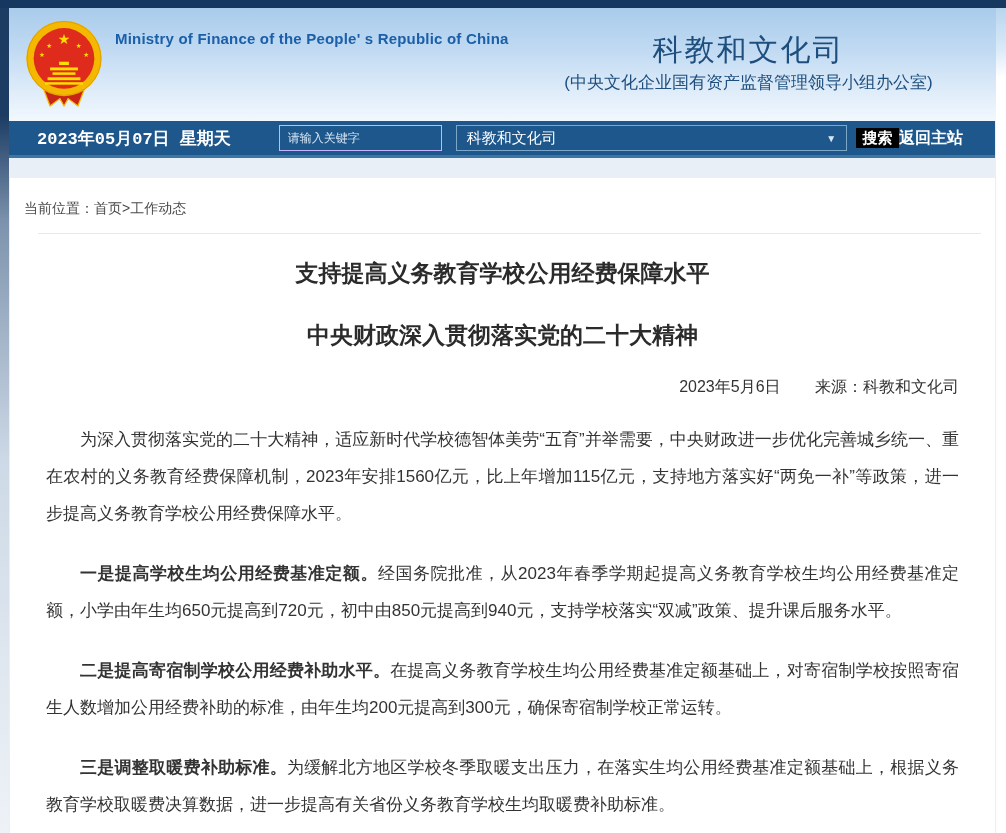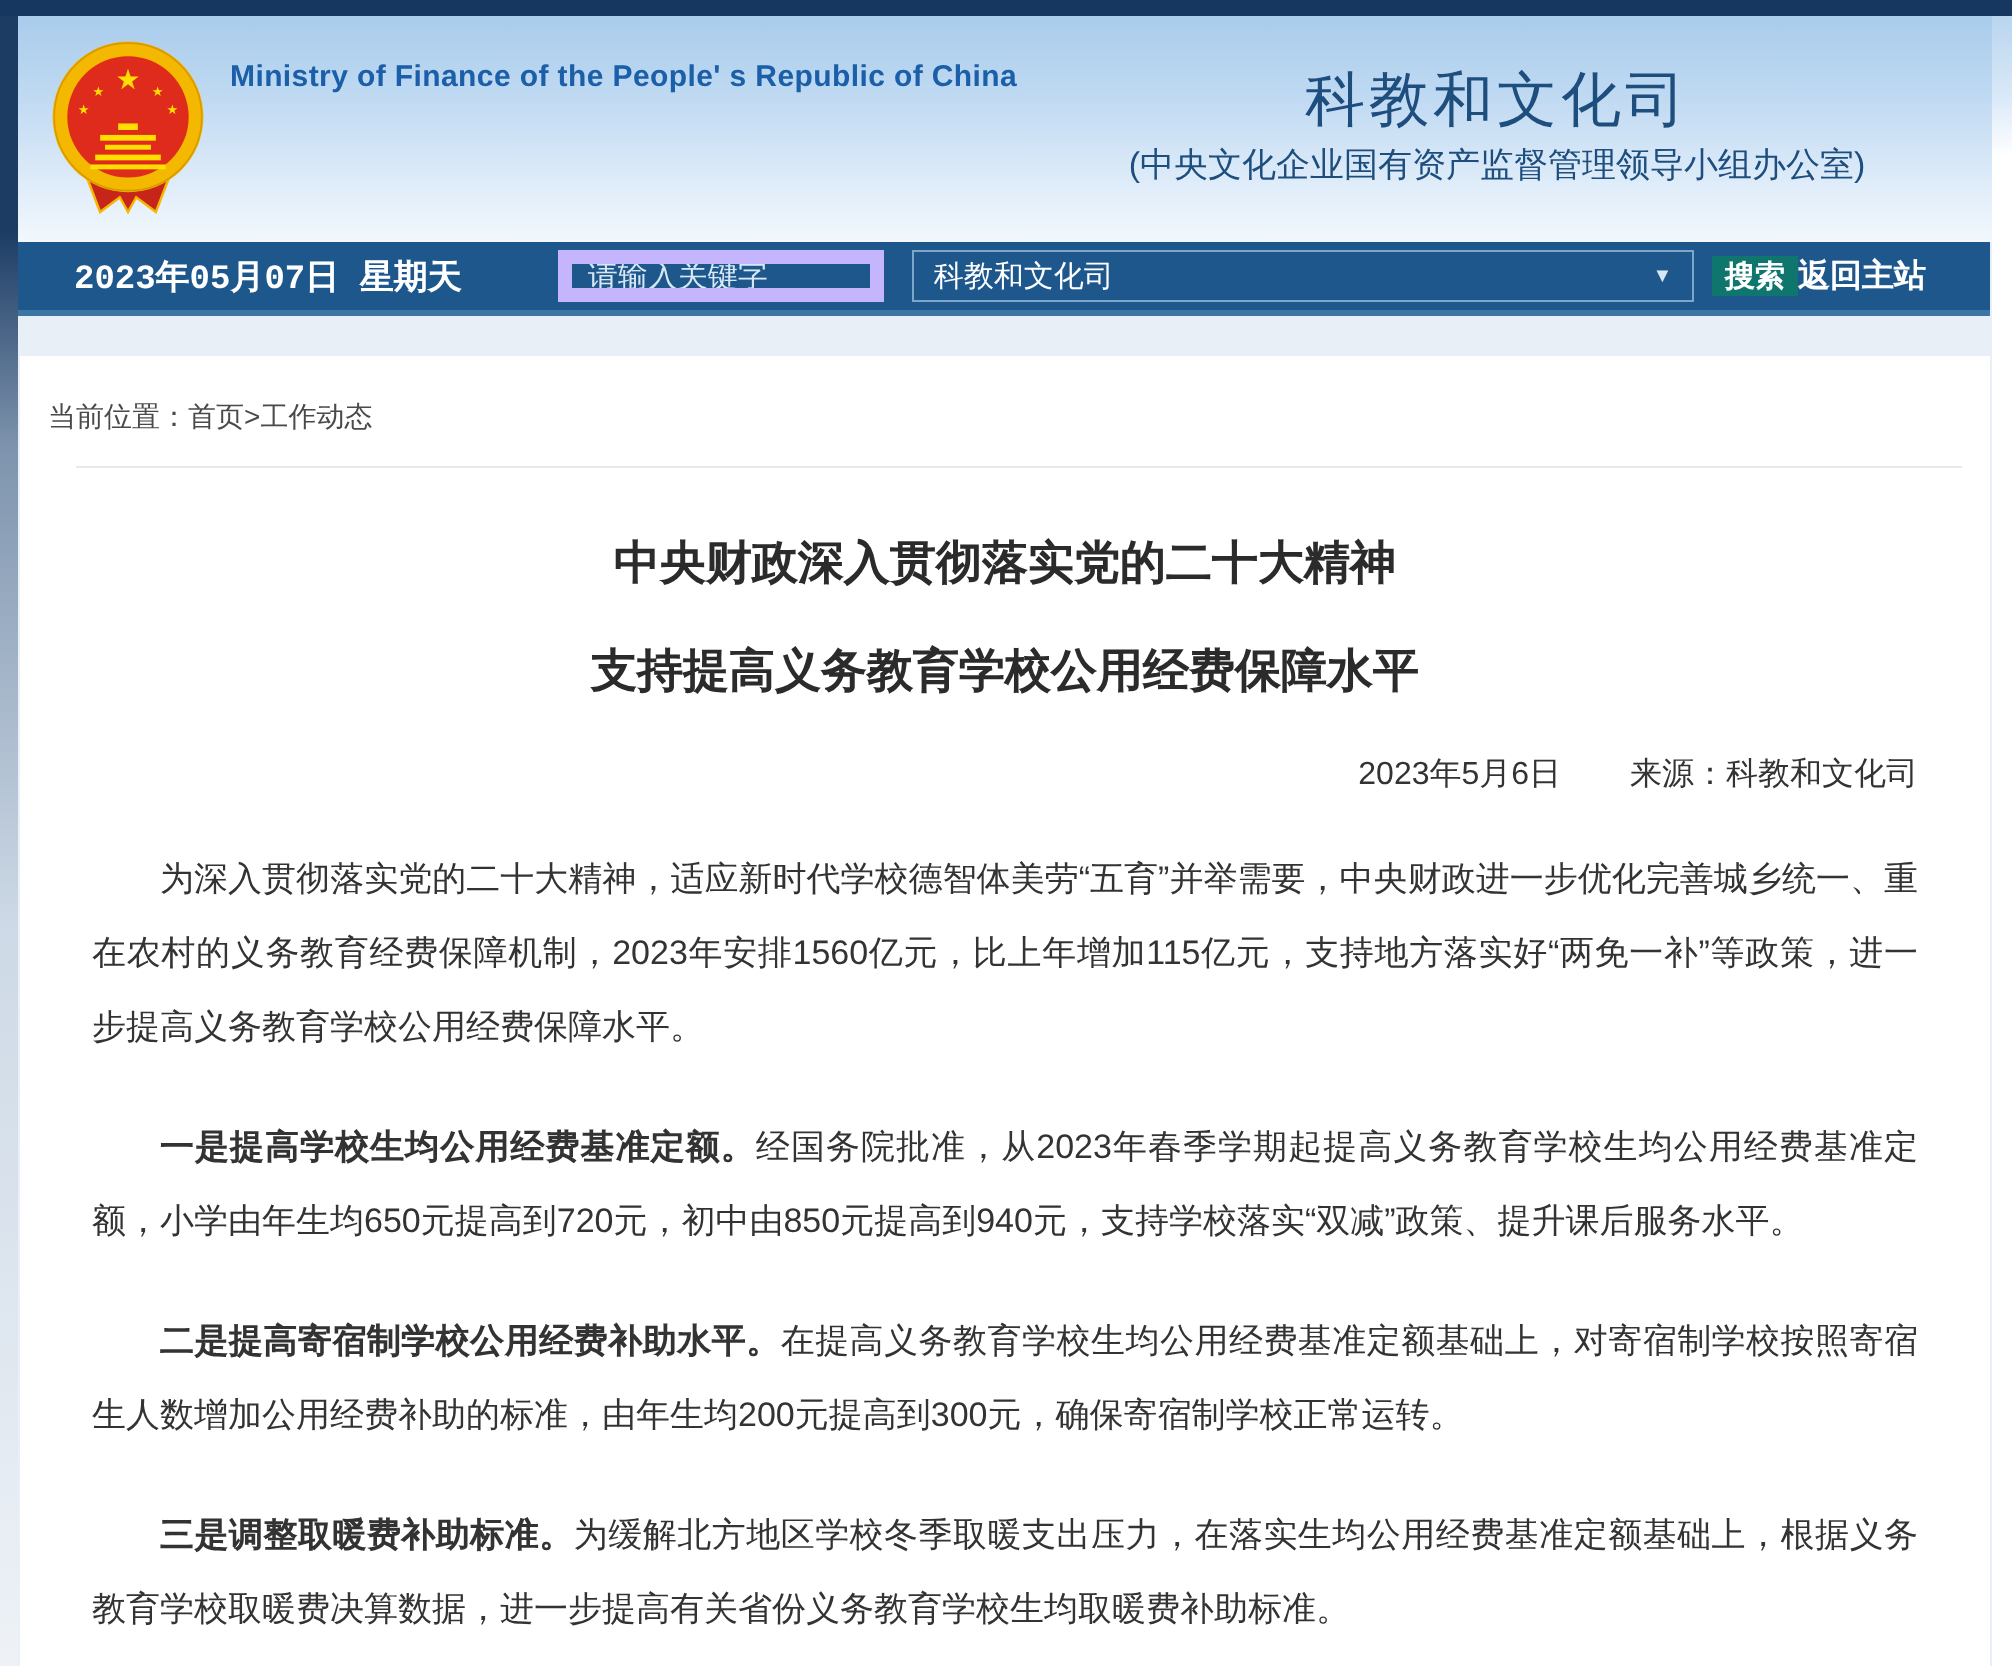--- a/index.html
+++ b/index.html
@@ -32,34 +32,34 @@
   .dept-subtitle { font-size:17px; color:#1d4e7e; white-space:nowrap; }
   
   .navbar {
     position:absolute; left:9px; top:121px; width:986px; height:37px;
     background:#1d578c; border-bottom:3px solid #3c76a5;
     display:flex; align-items:center; padding:0 18px;
   }
   .nav-date { color:#ffffff; font-size:17px; font-weight:bold; margin-left:10px; white-space:nowrap;font-family:Liberation Mono, monospace; }
   .search-input {
     margin-left:48px; width:163px; height:26px;
-    background:transparent; border:7px solid #c4b5fd; outline:none;
-    color:#e8f2fa; font-size:15px; padding:0 8px;
+    background:transparent; border:1px solid #c4b5fd; outline:none;
+    color:#e8f2fa; font-size:12px; padding:12px 8px;
     font-family:"Liberation Sans", sans-serif;
   }
   .search-input::placeholder { color:#d7e7f4; opacity:1; }
   .dept-select {
     margin-left:14px; width:418px; height:26px; border:1px solid #7da7c9;
     color:#ffffff; font-size:15px; display:flex; align-items:center;
     justify-content:space-between; padding:0 10px; cursor:pointer;
   }
   .select-arrow { font-size:10px; color:#d7e7f4; }
   .search-btn {
     margin-left:9px; width:46px; height:20px; border:none; cursor:pointer;
-    background:#0f766e; color:#ffffff; font-size:15px; font-weight:bold;
+    background:#000000; color:#ffffff; font-size:15px; font-weight:bold;
     font-family:"Liberation Sans", sans-serif;
   }
   .home-link {
     margin-left:auto; margin-right:14px; color:#ffffff; font-size:16px;
     font-weight:bold; text-decoration:none; white-space:nowrap; cursor:pointer;
   }
   
   .content {
     position:absolute; left:10px; top:178px; width:985px; height:655px;
     background:#ffffff;
@@ -126,22 +126,22 @@
   <a class="home-link">返回主站</a>
 </div>
 
 <div class="content">
   <div class="breadcrumb">
     <span>当前位置：</span><a>首页</a><span>&gt;</span><a>工作动态</a>
   </div>
   <div class="divider"></div>
 
   <div class="article">
+    <h1 class="art-title l2">支持提高义务教育学校公用经费保障水平</h1>
     <h1 class="art-title l1">中央财政深入贯彻落实党的二十大精神</h1>
-    <h1 class="art-title l2">支持提高义务教育学校公用经费保障水平</h1>
     <div class="art-meta">
       <span>2023年5月6日</span>
       <span class="src">来源：科教和文化司</span>
     </div>
 
     <p class="para"><b></b><span>为深入贯彻落实党的二十大精神，适应新时代学校德智体美劳“五育”并举需要，中央财政进一步优化完善城乡统一、重在农村的义务教育经费保障机制，2023年安排1560亿元，比上年增加115亿元，支持地方落实好“两免一补”等政策，进一步提高义务教育学校公用经费保障水平。</span></p>
     <p class="para"><b>一是提高学校生均公用经费基准定额。</b><span>经国务院批准，从2023年春季学期起提高义务教育学校生均公用经费基准定额，小学由年生均650元提高到720元，初中由850元提高到940元，支持学校落实“双减”政策、提升课后服务水平。</span></p>
     <p class="para"><b>二是提高寄宿制学校公用经费补助水平。</b><span>在提高义务教育学校生均公用经费基准定额基础上，对寄宿制学校按照寄宿生人数增加公用经费补助的标准，由年生均200元提高到300元，确保寄宿制学校正常运转。</span></p>
     <p class="para"><b>三是调整取暖费补助标准。</b><span>为缓解北方地区学校冬季取暖支出压力，在落实生均公用经费基准定额基础上，根据义务教育学校取暖费决算数据，进一步提高有关省份义务教育学校生均取暖费补助标准。</span></p>
 

